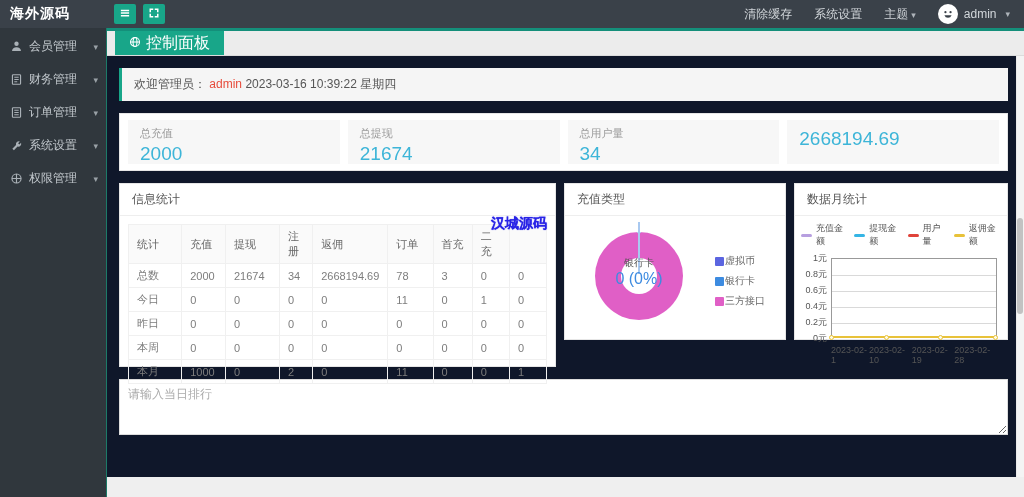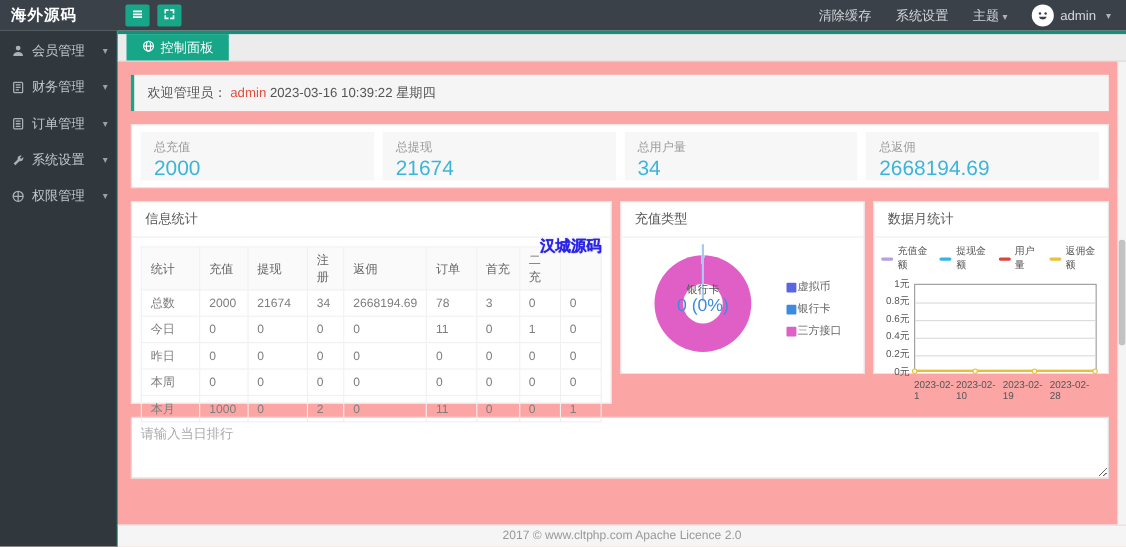--- a/index.html
+++ b/index.html
@@ -21,24 +21,24 @@
   .sidebar { position:absolute; top:28px; left:0; bottom:0; width:107px; background:#30373d; border-right:1px solid #1c7a68; }
   .side-item { display:flex; align-items:center; padding:6px 8px 6px 10px; color:#c3c9ce; cursor:pointer; margin-top:4px; }
   .sicon { width:13px; height:13px; margin-right:6px; color:#aab1b7; flex:none; }
   .sicon svg { width:13px; height:13px; display:block; }
   .slabel { flex:1; font-size:12px; }
   .schev { font-size:9px; color:#9aa1a7; }
 
   
   .main { position:absolute; top:28px; left:107px; right:0; bottom:0; }
   .tabbar { height:28px; background:#ececec; border-top:3px solid #148f7a; border-bottom:1px solid #dcdcdc; display:flex; align-items:stretch; padding-left:8px; }
-  .tab-active { background:#18a689; color:#fff; display:flex; align-items:center; gap:5px; padding:0 14px; font-size:12px; cursor:pointer; }
+  .tab-active { background:#18a689; color:#fff; display:flex; align-items:center; gap:5px; padding:0 14px; font-size:16px; cursor:pointer; }
   .tab-active svg { width:12px; height:12px; }
 
-  .content { position:absolute; top:28px; left:0; right:0; bottom:20px; background:#fca5a5; padding:12px 16px 0 12px; overflow:hidden; }
+  .content { position:absolute; top:28px; left:0; right:0; bottom:20px; background:#0f172a; padding:12px 16px 0 12px; overflow:hidden; }
 
   .alert { background:#f5f5f5; border-left:3px solid #18a689; padding:8px 12px; color:#555; margin-bottom:12px; }
   .alert .red { color:var(--red,#e74c3c); }
 
   .panel { background:#fff; border:1px solid #e6e6e6; }
   .panel-h { padding:7px 12px; border-bottom:1px solid #eee; color:#555; font-size:12px; }
 
   
   .cards { display:flex; gap:8px; padding:6px 8px; }
   .stat-card { flex:1; background:#f7f7f7; padding:6px 12px; height:44px; }
@@ -226,21 +226,20 @@
             </div>
             <div class="stat-card">
               <div class="stat-label">总提现</div>
               <div class="stat-value">21674</div>
             </div>
             <div class="stat-card">
               <div class="stat-label">总用户量</div>
               <div class="stat-value">34</div>
             </div>
             <div class="stat-card">
-              <div class="stat-label">总返佣</div>
               <div class="stat-value">2668194.69</div>
             </div>
           </div>
       </div>
 
       <div class="mid-row">
 
         <div class="panel p-info">
           <div class="panel-h">信息统计</div>
           <div class="watermark">汉城源码</div>
@@ -409,22 +408,19 @@
         </div>
 
       </div>
 
       <div class="form-row">
         <textarea class="ta-day" placeholder="请输入当日排行" style=""></textarea>
       </div>
 
     </div>
 
-    <div class="footer">
-      <span>2017 ©  www.cltphp.com  Apache Licence 2.0</span>
-    </div>
   </div>
 
   <div class="scroll-track">
     <div class="scroll-thumb"></div>
   </div>
 
 </div>
 
 </body></html>

